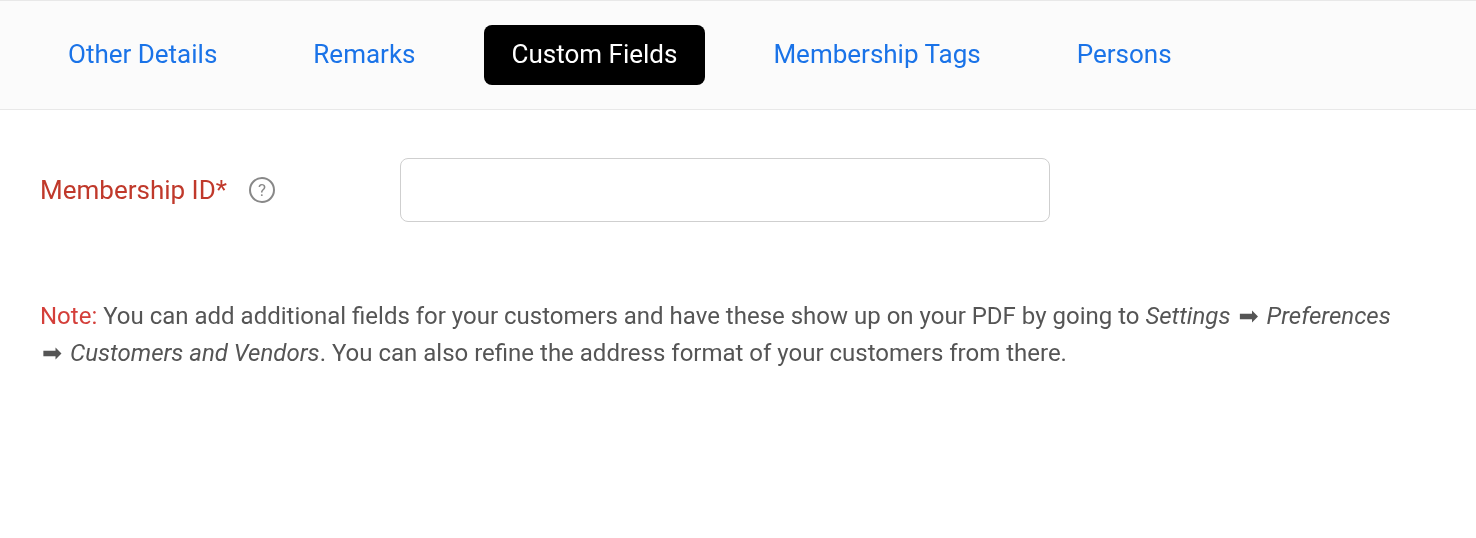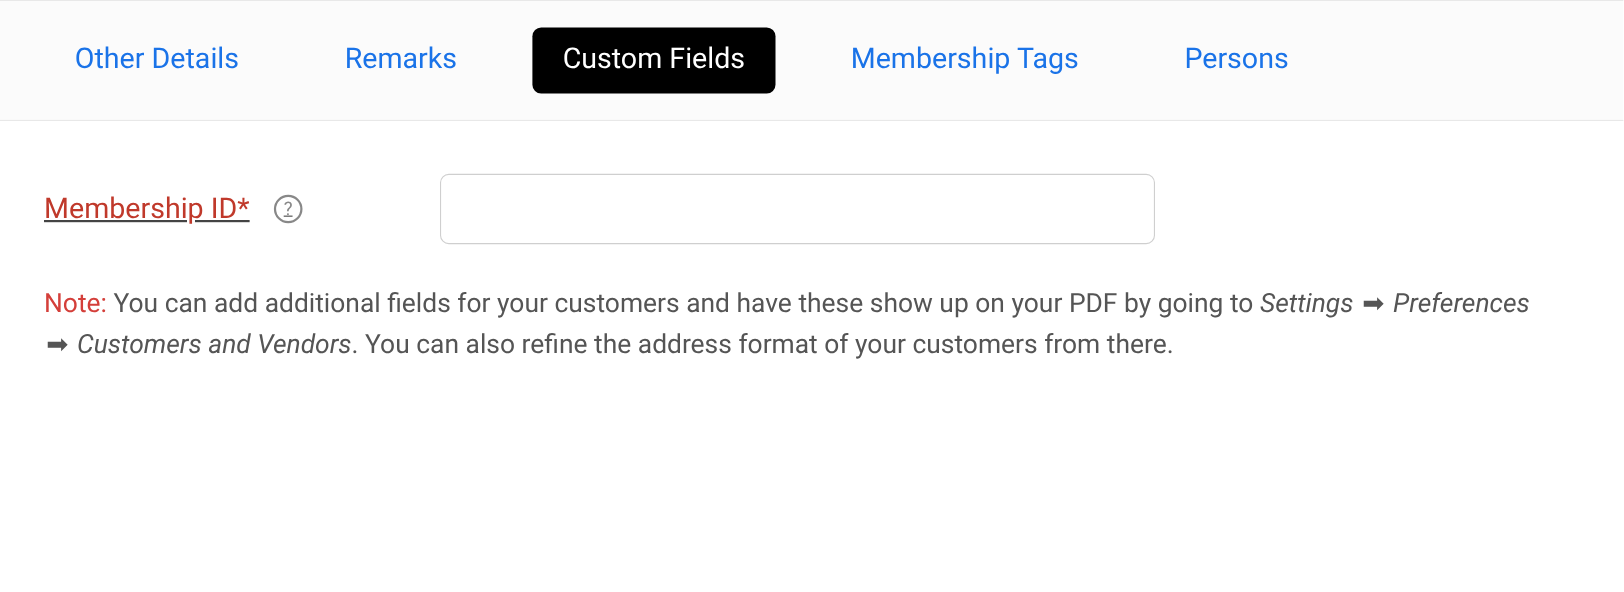--- a/index.html
+++ b/index.html
@@ -42,22 +42,21 @@
   .tab.active {
     background: #000000;
     color: #fff;
   }
   .content {
     padding: 48px 40px 0 40px;
   }
   .field-row {
     display: flex;
     align-items: center;
-    margin-bottom: 36px;
-    text-decoration: underline;
+    margin-bottom: 76px;
   }
   .field-label-wrap {
     display: flex;
     align-items: center;
     gap: 22px;
     width: 360px;
   }
   .field-label {
     font-size: 26px;
     color: #c0392b;

